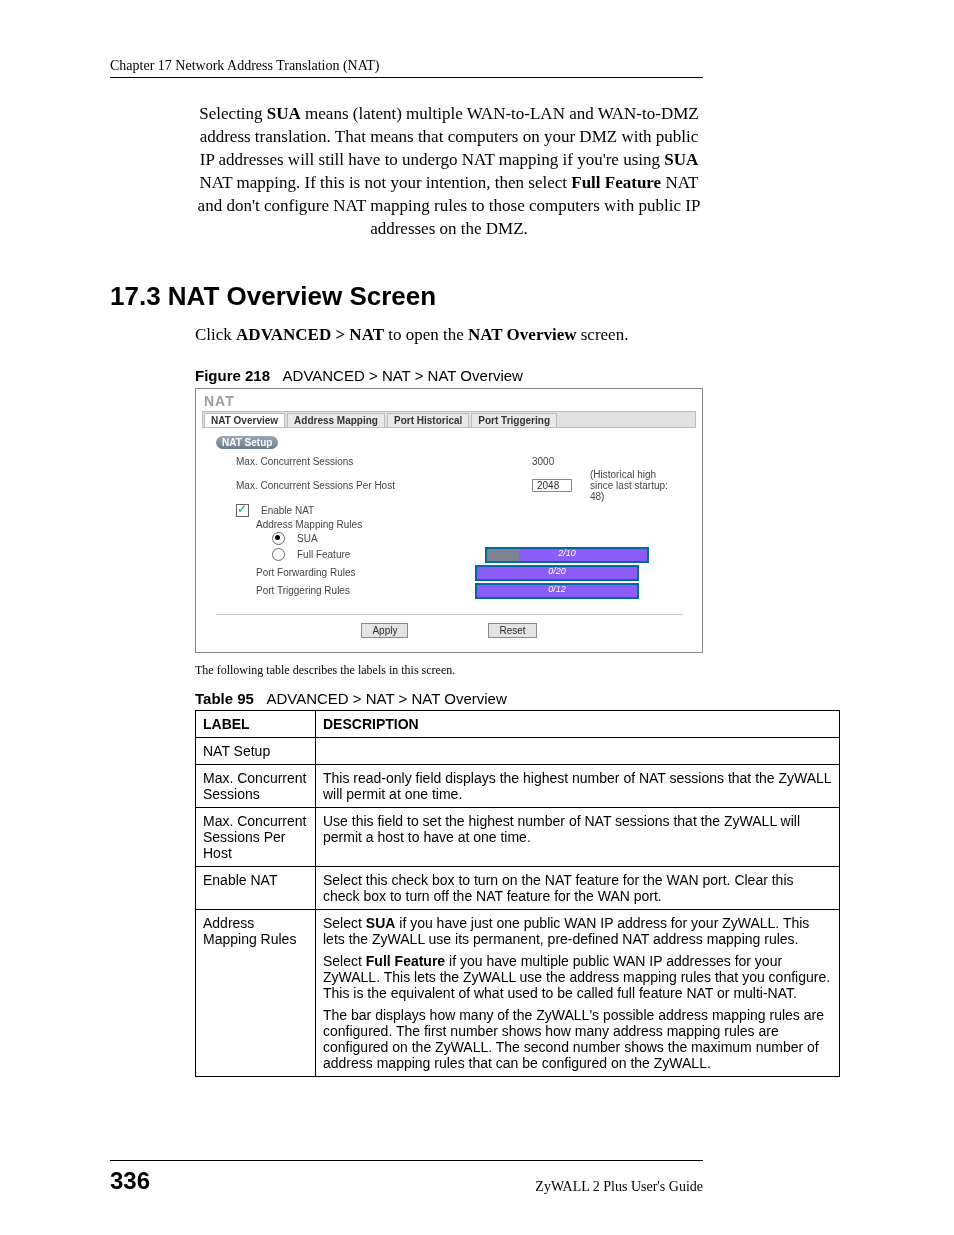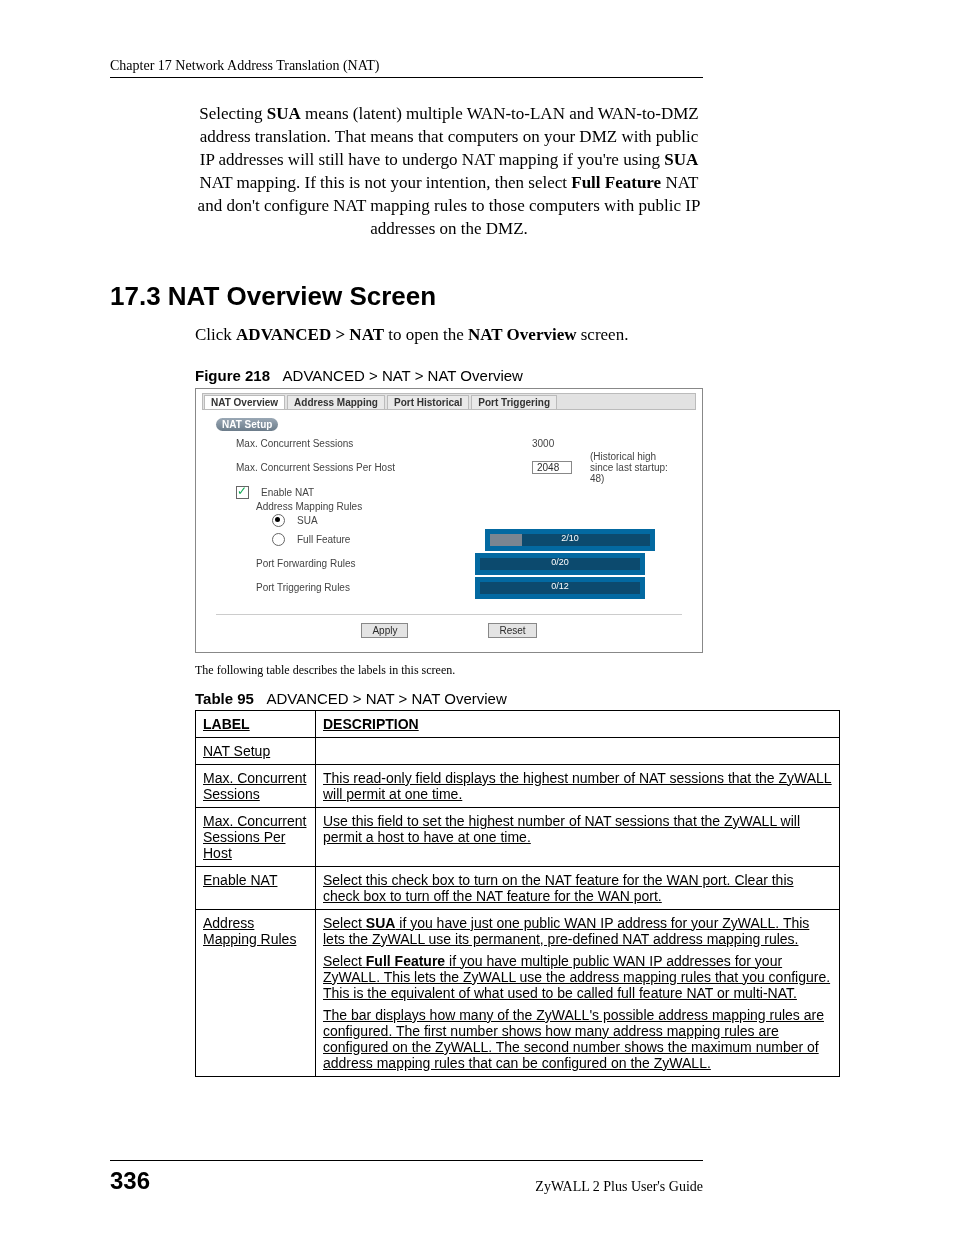--- a/index.html
+++ b/index.html
@@ -105,21 +105,21 @@
   .input-box {
     background:#fff; border:1px solid #888; font-size:10px;
     padding:0 4px; width:60px; display:inline-block;
   }
   .checkbox {
     display:inline-block;width:11px;height:11px;border:1px solid #666;background:#fff;position:relative;margin-right:4px;vertical-align:middle;
   }
   .checkbox.checked::after{content:"✓";position:absolute;top:-3px;left:0;font-size:12px;color:#1a5;}
   .radio{display:inline-block;width:11px;height:11px;border:1px solid #666;border-radius:50%;background:#fff;position:relative;margin-right:4px;vertical-align:middle;}
   .radio.checked::after{content:"";position:absolute;top:2px;left:2px;width:5px;height:5px;background:#000;border-radius:50%;}
-  .bar-wrap{position:relative;width:160px;height:12px;border:5px solid #0369a1;background:#0c4a6e;}
+  .bar-wrap{position:relative;width:160px;height:12px;border:2px solid #0369a1;background:#8b5cf6;font-style:italic;}
   .bar-fill{position:absolute;left:0;top:0;bottom:0;background:#7a8591;}
   .bar-text{position:absolute;left:0;right:0;top:-1px;text-align:center;font-size:9px;color:#fff;}
   .btn-row{display:flex;justify-content:center;gap:80px;margin-top:8px;}
   .ui-btn{background:#e4e4e4;border:1px solid #888;font-size:10px;padding:1px 10px;}
   
   .tbl-caption {
     font-family: Arial, Helvetica, sans-serif;
     font-size: 15px;
     margin: 12px 0 3px 85px;
   }
@@ -127,21 +127,20 @@
   .desc-intro {
     margin: 10px 0 0 85px;
     font-size: 12px;
   }
   table.desc {
     margin-left:85px;
     border-collapse: collapse;
     font-family: Arial, Helvetica, sans-serif;
     font-size: 14px;
     width: 645px;
-    text-decoration: underline;
   }
   table.desc th, table.desc td {
     border: 1px solid #000;
     padding: 5px 7px;
     vertical-align: top;
     text-align: left;
   }
   table.desc th { font-weight: bold; }
   table.desc .col1 { width: 105px; }
   .footer {
@@ -170,20 +169,21 @@
 
   <p class="section-intro">
     <span>Click </span><span class="b">ADVANCED &gt; NAT</span><span> to open the </span><span class="b">NAT Overview</span><span> screen.</span>
   </p>
 
   <div class="fig-caption">
     <span class="b">Figure 218</span>&nbsp;&nbsp;&nbsp;<span>ADVANCED &gt; NAT &gt; NAT Overview</span>
   </div>
 
   <div class="shot">
+    <div class="shot-title">NAT</div>
     <div class="tabbar">
       <div class="tab active">NAT Overview</div>
       <div class="tab">Address Mapping</div>
       <div class="tab">Port Historical</div>
       <div class="tab">Port Triggering</div>
     </div>
     <div class="panel-wrap">
       <span class="panel-head">NAT Setup</span>
       <div class="panel-body">
         <div class="row">

